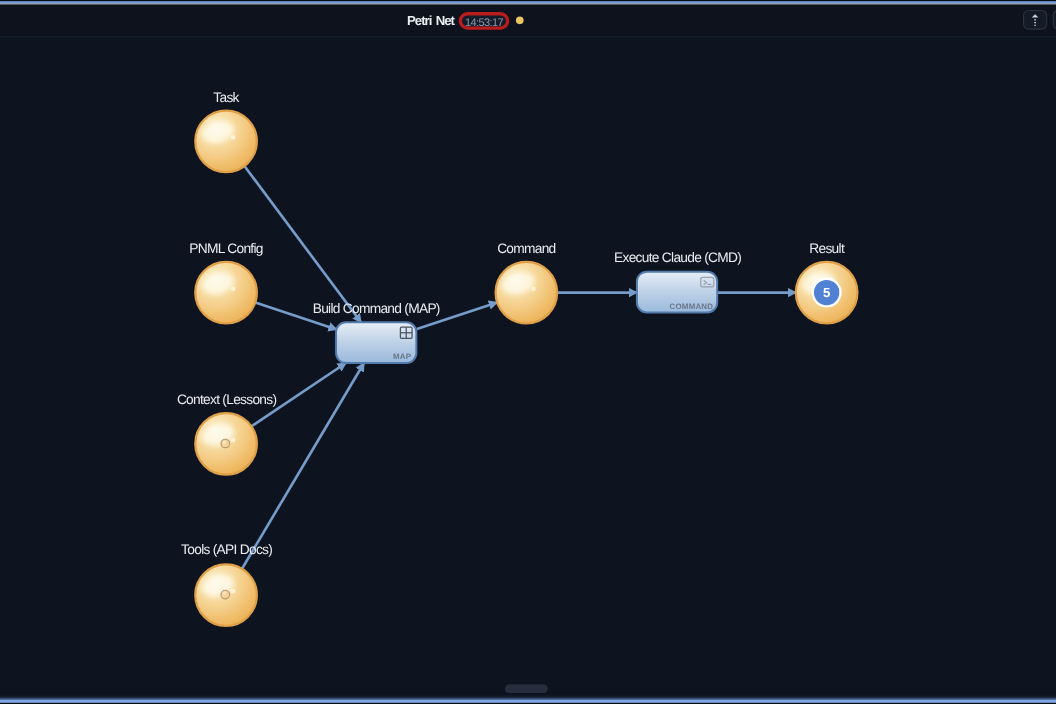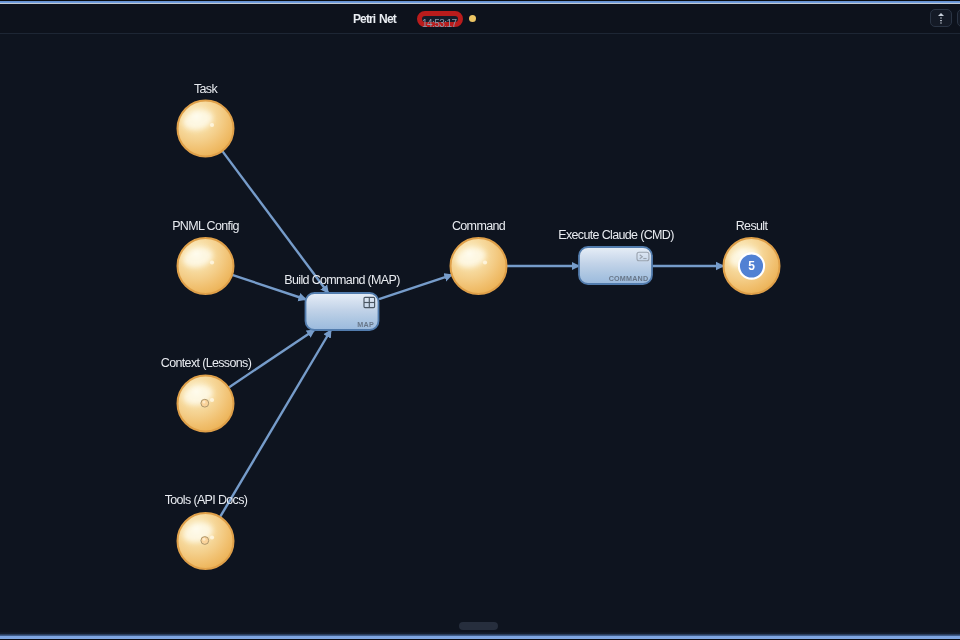--- a/index.html
+++ b/index.html
@@ -1,21 +1,21 @@
 <!DOCTYPE html>
 <html><head>
 <meta charset="utf-8">
 <style>
   html,body{margin:0;padding:0;width:960px;height:640px;overflow:hidden;background:#0e141f;font-family:"Liberation Sans",sans-serif;}
   #page{position:relative;width:960px;height:640px;background:#0e141f;}
   #topbar{position:absolute;top:0;left:0;width:960px;height:5px;}
   .tb{width:960px;}
   #header{position:absolute;top:0;left:0;width:960px;height:34px;background:#0d121c;border-bottom:1px solid #1d2634;box-sizing:border-box;}
-  #title{position:absolute;left:353px;top:12px;color:#e9edf2;font-size:12px;font-weight:700;letter-spacing:-0.9px;word-spacing:1.5px;}
-  #pill{position:absolute;left:417px;top:10.5px;width:46px;height:16px;box-sizing:border-box;background:#151c29;border:5px solid #b91c1c;border-radius:8px;color:#8e99ab;font-size:10px;letter-spacing:-0.55px;text-align:left;line-height:15px;}
+  #title{position:absolute;left:370px;top:12px;color:#e9edf2;font-size:12px;font-weight:700;letter-spacing:-0.9px;word-spacing:1.5px;}
+  #pill{position:absolute;left:417px;top:10.5px;width:46px;height:16px;box-sizing:border-box;background:#151c29;border:3px solid #b91c1c;border-radius:8px;color:#8e99ab;font-size:10px;letter-spacing:-0.55px;text-align:center;line-height:15px;}
   #dot{position:absolute;left:469px;top:14.5px;width:7px;height:7px;border-radius:50%;background:#ecc564;}
   .hbtn{position:absolute;top:9px;width:22px;height:18px;background:#141a26;border:1px solid #2a3444;border-radius:5px;box-sizing:border-box;}
   #btn1{left:930px;}
   #btn2{left:957px;}
   #bottombar{position:absolute;left:0;bottom:0;width:960px;height:8px;}
   #bpill{position:absolute;left:459px;top:622px;width:39px;height:8px;border-radius:4px;background:#262e3d;}
 </style>
 </head>
 <body>
 <div id="page">

